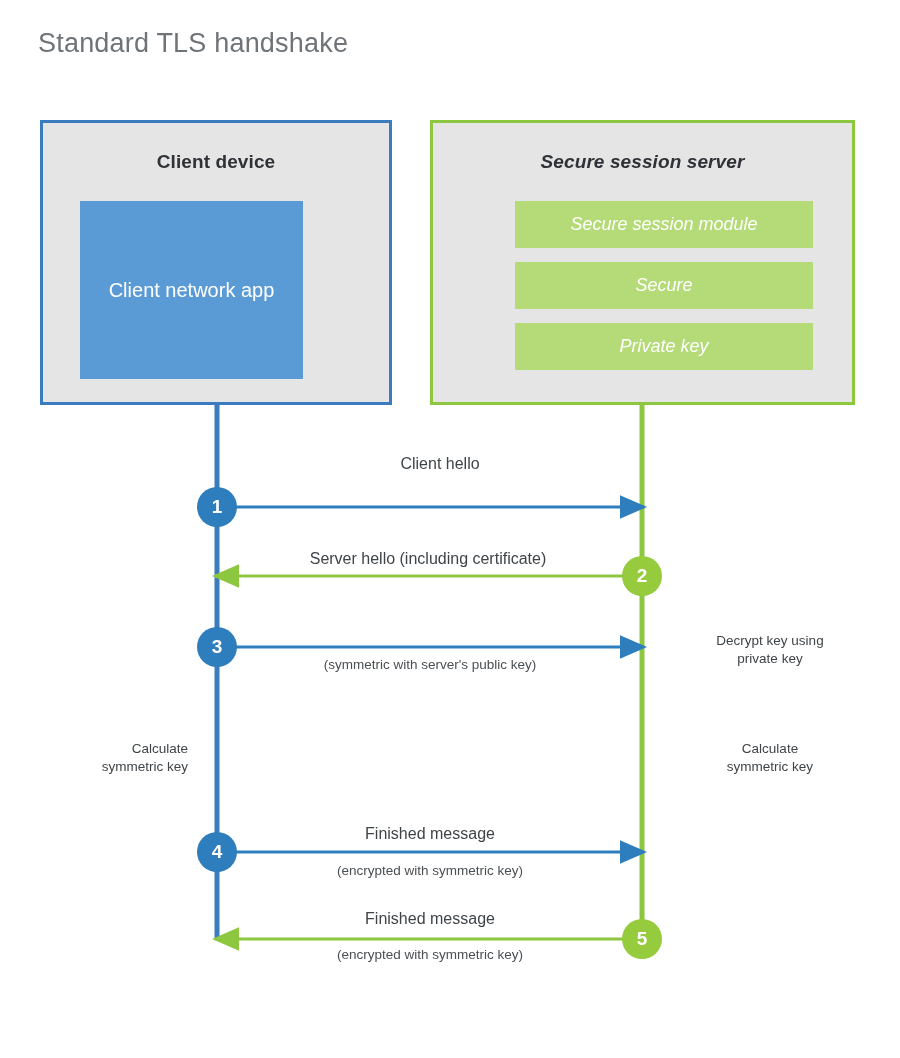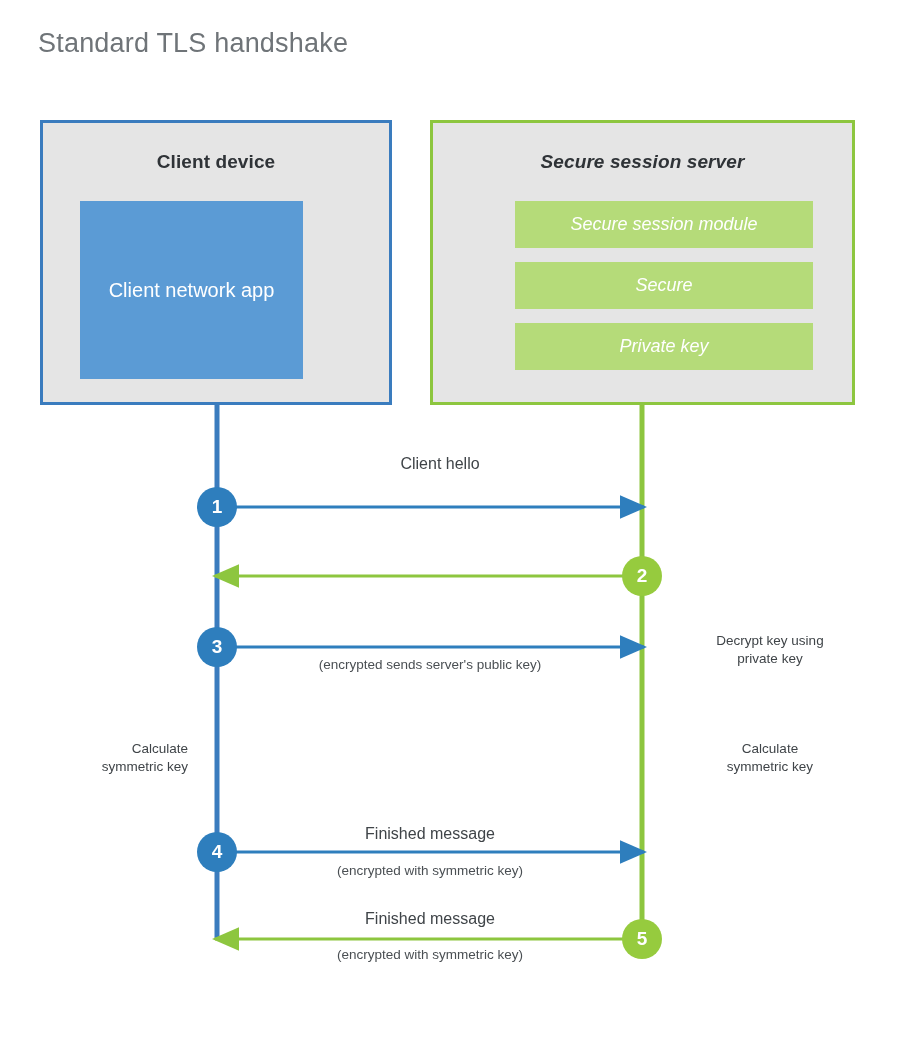--- a/index.html
+++ b/index.html
@@ -204,22 +204,23 @@
   </svg>
 
   <div class="step-circle blue" style="left:197px; top:487px;">1</div>
   <div class="step-circle green" style="left:622px; top:556px;">2</div>
   <div class="step-circle blue" style="left:197px; top:627px;">3</div>
   <div class="step-circle blue" style="left:197px; top:832px;">4</div>
   <div class="step-circle green" style="left:622px; top:919px;">5</div>
 
   <div class="msg-label" style="left:230px; top:455px; width:420px;">Client hello</div>
 
-
-  <div class="msg-sub" style="left:220px; top:657px; width:420px;">(encrypted sends server's public key)</div>
+  <div class="msg-label" style="left:218px; top:550px; width:420px;">Server hello (including certificate)</div>
+
+  <div class="msg-sub" style="left:220px; top:657px; width:420px;">(symmetric with server's public key)</div>
 
   <div class="msg-label" style="left:220px; top:825px; width:420px;">Finished message</div>
   <div class="msg-sub" style="left:220px; top:863px; width:420px;">(encrypted with symmetric key)</div>
 
   <div class="msg-label" style="left:220px; top:910px; width:420px;">Finished message</div>
   <div class="msg-sub" style="left:220px; top:947px; width:420px;">(encrypted with symmetric key)</div>
 
   <div class="side-note left-align" style="left:675px; top:632px; width:190px;">Decrypt key using
 private key</div>
 

